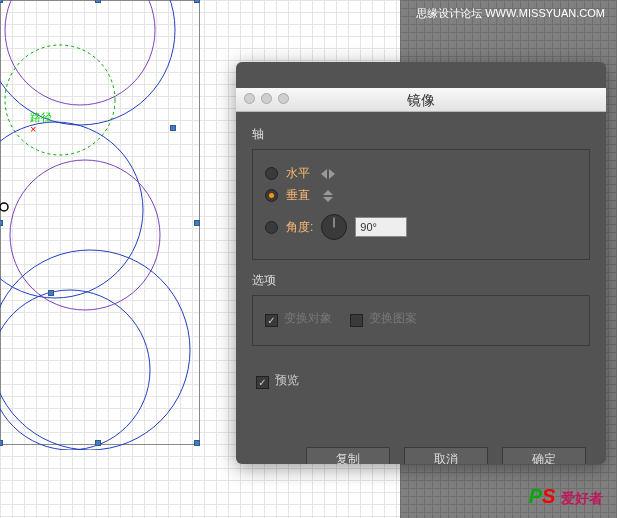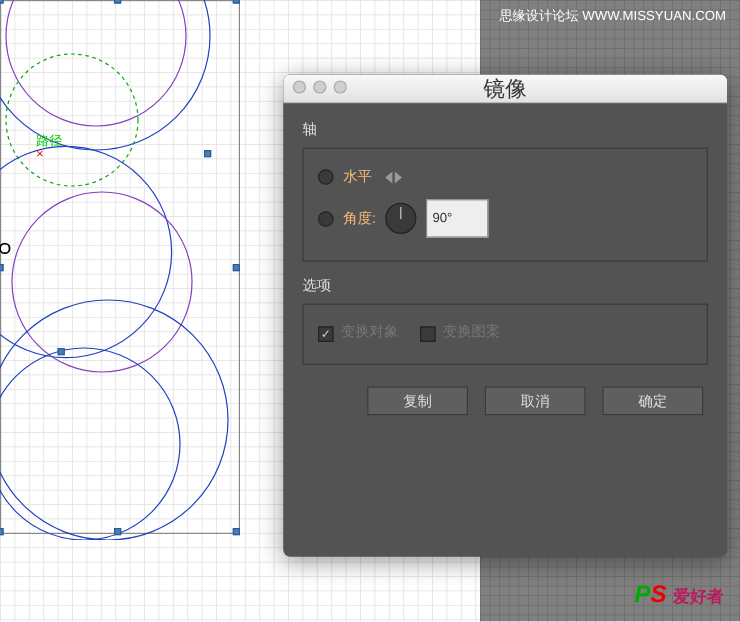--- a/index.html
+++ b/index.html
@@ -22,48 +22,48 @@
 .path-text { position: absolute; left: 30px; top: 110px; color: #0c0; font-size: 11px; text-align: center; }
 .path-x { position: absolute; left: 30px; top: 123px; color: #e00; font-size: 11px; }
 
 .watermark1 { position: absolute; right: 12px; top: 6px; color: #fff; font-size: 11px; }
 .watermark2 { position: absolute; right: 14px; bottom: 10px; font-size: 20px; font-weight: bold; font-style: italic; }
 .watermark2 .ps-p { color: #0a0; }
 .watermark2 .ps-s { color: #e00; }
 .watermark2 .ps-t { color: #be185d; font-size: 14px; font-style: normal; }
 
 .dialog { position: absolute; left: 236px; top: 62px; width: 370px; height: 402px; background: #535353; border-radius: 6px; box-shadow: 0 4px 20px rgba(0,0,0,0.4); overflow: hidden; }
-.titlebar { height: 24px; background: linear-gradient(#f8f8f8, #e2e2e2); border-bottom: 1px solid #b8b8b8; text-align: center; line-height: 24px; color: #333; font-size: 18px; position: relative; }
+.titlebar { height: 24px; background: linear-gradient(#f8f8f8, #e2e2e2); border-bottom: 1px solid #b8b8b8; text-align: center; line-height: 24px; color: #333; font-size: 14px; position: relative; margin-top: 26px; }
 .title-btns { position: absolute; left: 8px; top: 5px; display: flex; gap: 6px; }
 .title-btn { width: 11px; height: 11px; border-radius: 50%; background: #cfcfcf; border: 1px solid #aaa; }
 
 .dialog-body { padding: 14px 16px; color: #ccc; }
 .group { margin-bottom: 12px; }
 .group-label { color: #ddd; margin-bottom: 6px; }
 .group-box { border: 1px solid #3a3a3a; padding: 10px 12px 14px; background: #535353; }
 
 .radio-row { display: flex; align-items: center; gap: 8px; margin: 5px 0; }
 .radio { width: 13px; height: 13px; border-radius: 50%; background: #3a3a3a; border: 1px solid #222; display: inline-flex; align-items: center; justify-content: center; }
 .radio.selected::after { content: ''; width: 5px; height: 5px; border-radius: 50%; background: #ff9500; }
 .radio-label { color: #fdba74; }
 
 .axis-icon { width: 20px; height: 16px; display: inline-block; }
 .angle-dial { width: 26px; height: 26px; border-radius: 50%; background: #3a3a3a; border: 1px solid #222; position: relative; }
 .angle-dial::after { content: ''; position: absolute; left: 50%; top: 50%; width: 10px; height: 1px; background: #ccc; transform-origin: left; transform: rotate(-90deg); }
-.angle-input { width: 52px; height: 32px; background: #eee; border: 1px solid #888; padding: 0 4px; font-size: 11px; color: #333; text-align: left; }
+.angle-input { width: 52px; height: 20px; background: #eee; border: 1px solid #888; padding: 0 4px; font-size: 11px; color: #333; text-align: left; }
 
 .checkbox { width: 13px; height: 13px; background: #3a3a3a; border: 1px solid #222; display: inline-flex; align-items: center; justify-content: center; color: #999; font-size: 10px; }
 .checkbox.checked::after { content: '✓'; color: #ccc; }
 .check-row { display: flex; align-items: flex-end; gap: 6px; margin: 4px 0; }
 .opt-disabled { color: #777; }
 
 .preview-row { padding: 10px 4px; }
 
 .buttons { display: flex; gap: 14px; justify-content: flex-end; padding: 6px 4px 0; }
-.btn { width: 84px; height: 24px; background: #5f5f5f; border: 1px solid #3a3a3a; color: #ddd; font-size: 12px; cursor: pointer; }
+.btn { width: 84px; height: 24px; background: #5f5f5f; border: 1px solid #3a3a3a; color: #ddd; font-size: 12px; cursor: pointer; margin-top: 38px; }
 </style>
 </head>
 <body>
 
 <div class="canvas-area">
   <div class="dark-area"></div>
   <div class="light-grid"></div>
 
   <div class="artboard"></div>
 
@@ -115,20 +115,29 @@
       <div class="group-box">
         <div class="radio-row">
           <span class="radio"></span>
           <span class="radio-label">水平</span>
           <span class="axis-icon">
             <svg width="20" height="16">
                 <path d="M3 8 L9 3 L9 13 Z M11 3 L17 8 L11 13 Z" fill="#999"></path>
               </svg>
           </span>
         </div>
+        <div class="radio-row">
+          <span class="radio selected"></span>
+          <span class="radio-label">垂直</span>
+          <span class="axis-icon">
+            <svg width="20" height="16">
+                <path d="M10 2 L15 7 L5 7 Z M5 9 L15 9 L10 14 Z" fill="#999"></path>
+              </svg>
+          </span>
+        </div>
         <div class="radio-row" style="margin-top:10px">
           <span class="radio"></span>
           <span class="radio-label">角度:</span>
           <span class="angle-dial"></span>
           <input class="angle-input" value="90°" style="">
         </div>
       </div>
     </div>
 
     <div class="group">
@@ -140,20 +149,26 @@
             <span>变换对象</span>
           </div>
           <div class="check-row opt-disabled">
             <span class="checkbox"></span>
             <span>变换图案</span>
           </div>
         </div>
       </div>
     </div>
 
+    <div class="preview-row">
+      <div class="check-row">
+        <span class="checkbox checked"></span>
+        <span>预览</span>
+      </div>
+    </div>
 
     <div class="buttons">
       <button class="btn">复制</button>
       <button class="btn">取消</button>
       <button class="btn">确定</button>
     </div>
 
   </div>
 </div>
 

